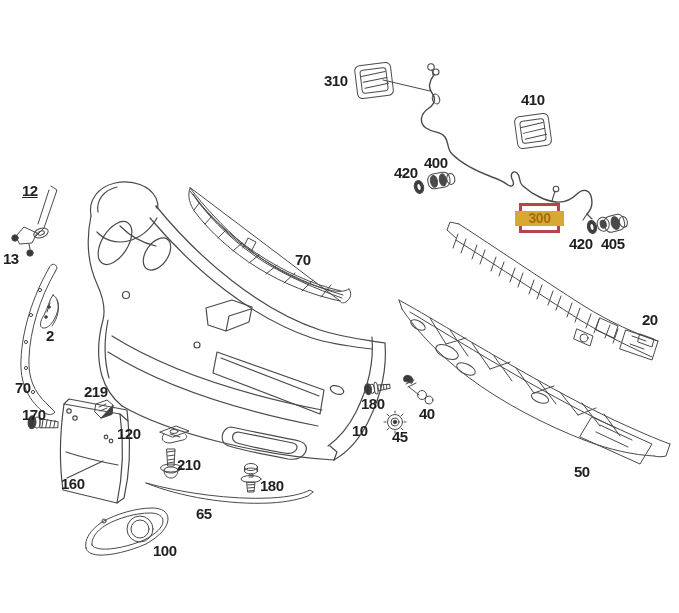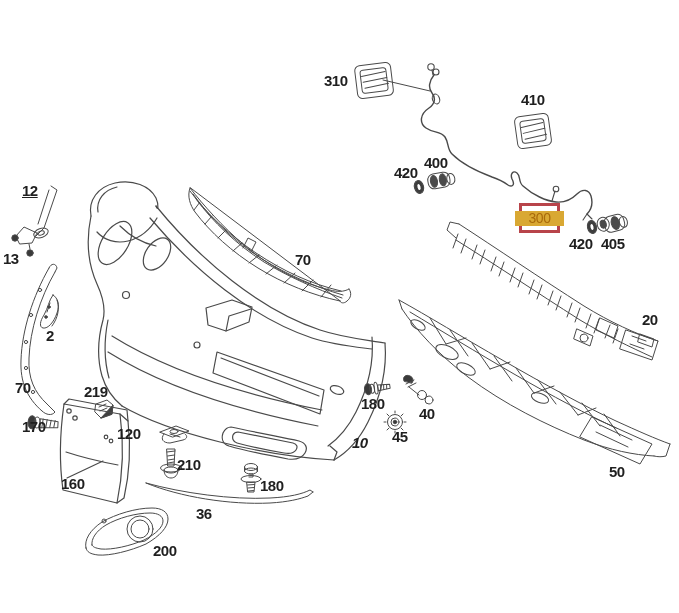--- a/index.html
+++ b/index.html
@@ -7,33 +7,33 @@
          font-family:"Liberation Sans",sans-serif;overflow:hidden;}
   .stage svg{position:absolute;left:0;top:0;}
   .lbl{position:absolute;font-weight:bold;font-size:15px;letter-spacing:-0.5px;
        color:#1f1f1f;line-height:14px;white-space:nowrap;cursor:pointer;}
   
   .l-310{left:324px;top:74px;} .l-410{left:521px;top:93px;}
   .l-400{left:424px;top:156px;} .l-420a{left:394px;top:166px;}
   .l-420b{left:569px;top:237px;} .l-405{left:601px;top:237px;}
   .l-12{left:22px;top:184px;text-decoration:underline;} .l-13{left:3px;top:252px;}
   .l-15{left:46px;top:329px;} .l-70{left:15px;top:381px;}
-  .l-170{left:22px;top:420px;} .l-165{left:84px;top:385px;}
+  .l-170{left:22px;top:408px;} .l-165{left:84px;top:385px;}
   .l-160{left:61px;top:477px;} .l-120{left:117px;top:427px;}
   .l-110{left:177px;top:458px;} .l-180b{left:260px;top:479px;}
   .l-65{left:196px;top:507px;} .l-100{left:153px;top:544px;}
-  .l-10{left:352px;top:436px;font-style:italic;} .l-90{left:295px;top:253px;}
+  .l-10{left:352px;top:424px;} .l-90{left:295px;top:253px;}
   .l-20{left:642px;top:313px;} .l-180a{left:361px;top:397px;}
   .l-40{left:419px;top:407px;} .l-45{left:392px;top:430px;}
-  .l-50{left:609px;top:465px;}
+  .l-50{left:574px;top:465px;}
   
   .hl-box{position:absolute;left:519px;top:203px;width:41px;height:30px;
           box-sizing:border-box;border:3px solid #b8444a;background:#ffffff;
           display:flex;align-items:center;justify-content:center;cursor:pointer;}
-  .hl-box span{background:#d9a833;color:#a96a0b;font-weight:normal;font-size:14px;
+  .hl-box span{background:#d9a833;color:#a96a0b;font-weight:bold;font-size:14px;
                letter-spacing:-0.5px;line-height:15px;padding:0 14px;text-align:center;}
 </style>
 </head>
 <body>
 
 <div class="stage">
 
 <svg width="679" height="613" viewBox="0 0 679 613">
   <g fill="none" stroke="#4a4a4a" stroke-width="1.2" stroke-linecap="round" stroke-linejoin="round">
 
@@ -284,22 +284,22 @@
   <div class="lbl l-13">13</div>
   <div class="lbl l-15">2</div>
   <div class="lbl l-90">70</div>
   <div class="lbl l-70">70</div>
   <div class="lbl l-170">170</div>
   <div class="lbl l-165">219</div>
   <div class="lbl l-160">160</div>
   <div class="lbl l-120">120</div>
   <div class="lbl l-110">210</div>
   <div class="lbl l-180b">180</div>
-  <div class="lbl l-65">36</div>
-  <div class="lbl l-100">200</div>
+  <div class="lbl l-65">65</div>
+  <div class="lbl l-100">100</div>
   <div class="lbl l-10">10</div>
   <div class="lbl l-20">20</div>
   <div class="lbl l-180a">180</div>
   <div class="lbl l-40">40</div>
   <div class="lbl l-45">45</div>
   <div class="lbl l-50">50</div>
 
   <div class="hl-box">
     <span>300</span>
   </div>

